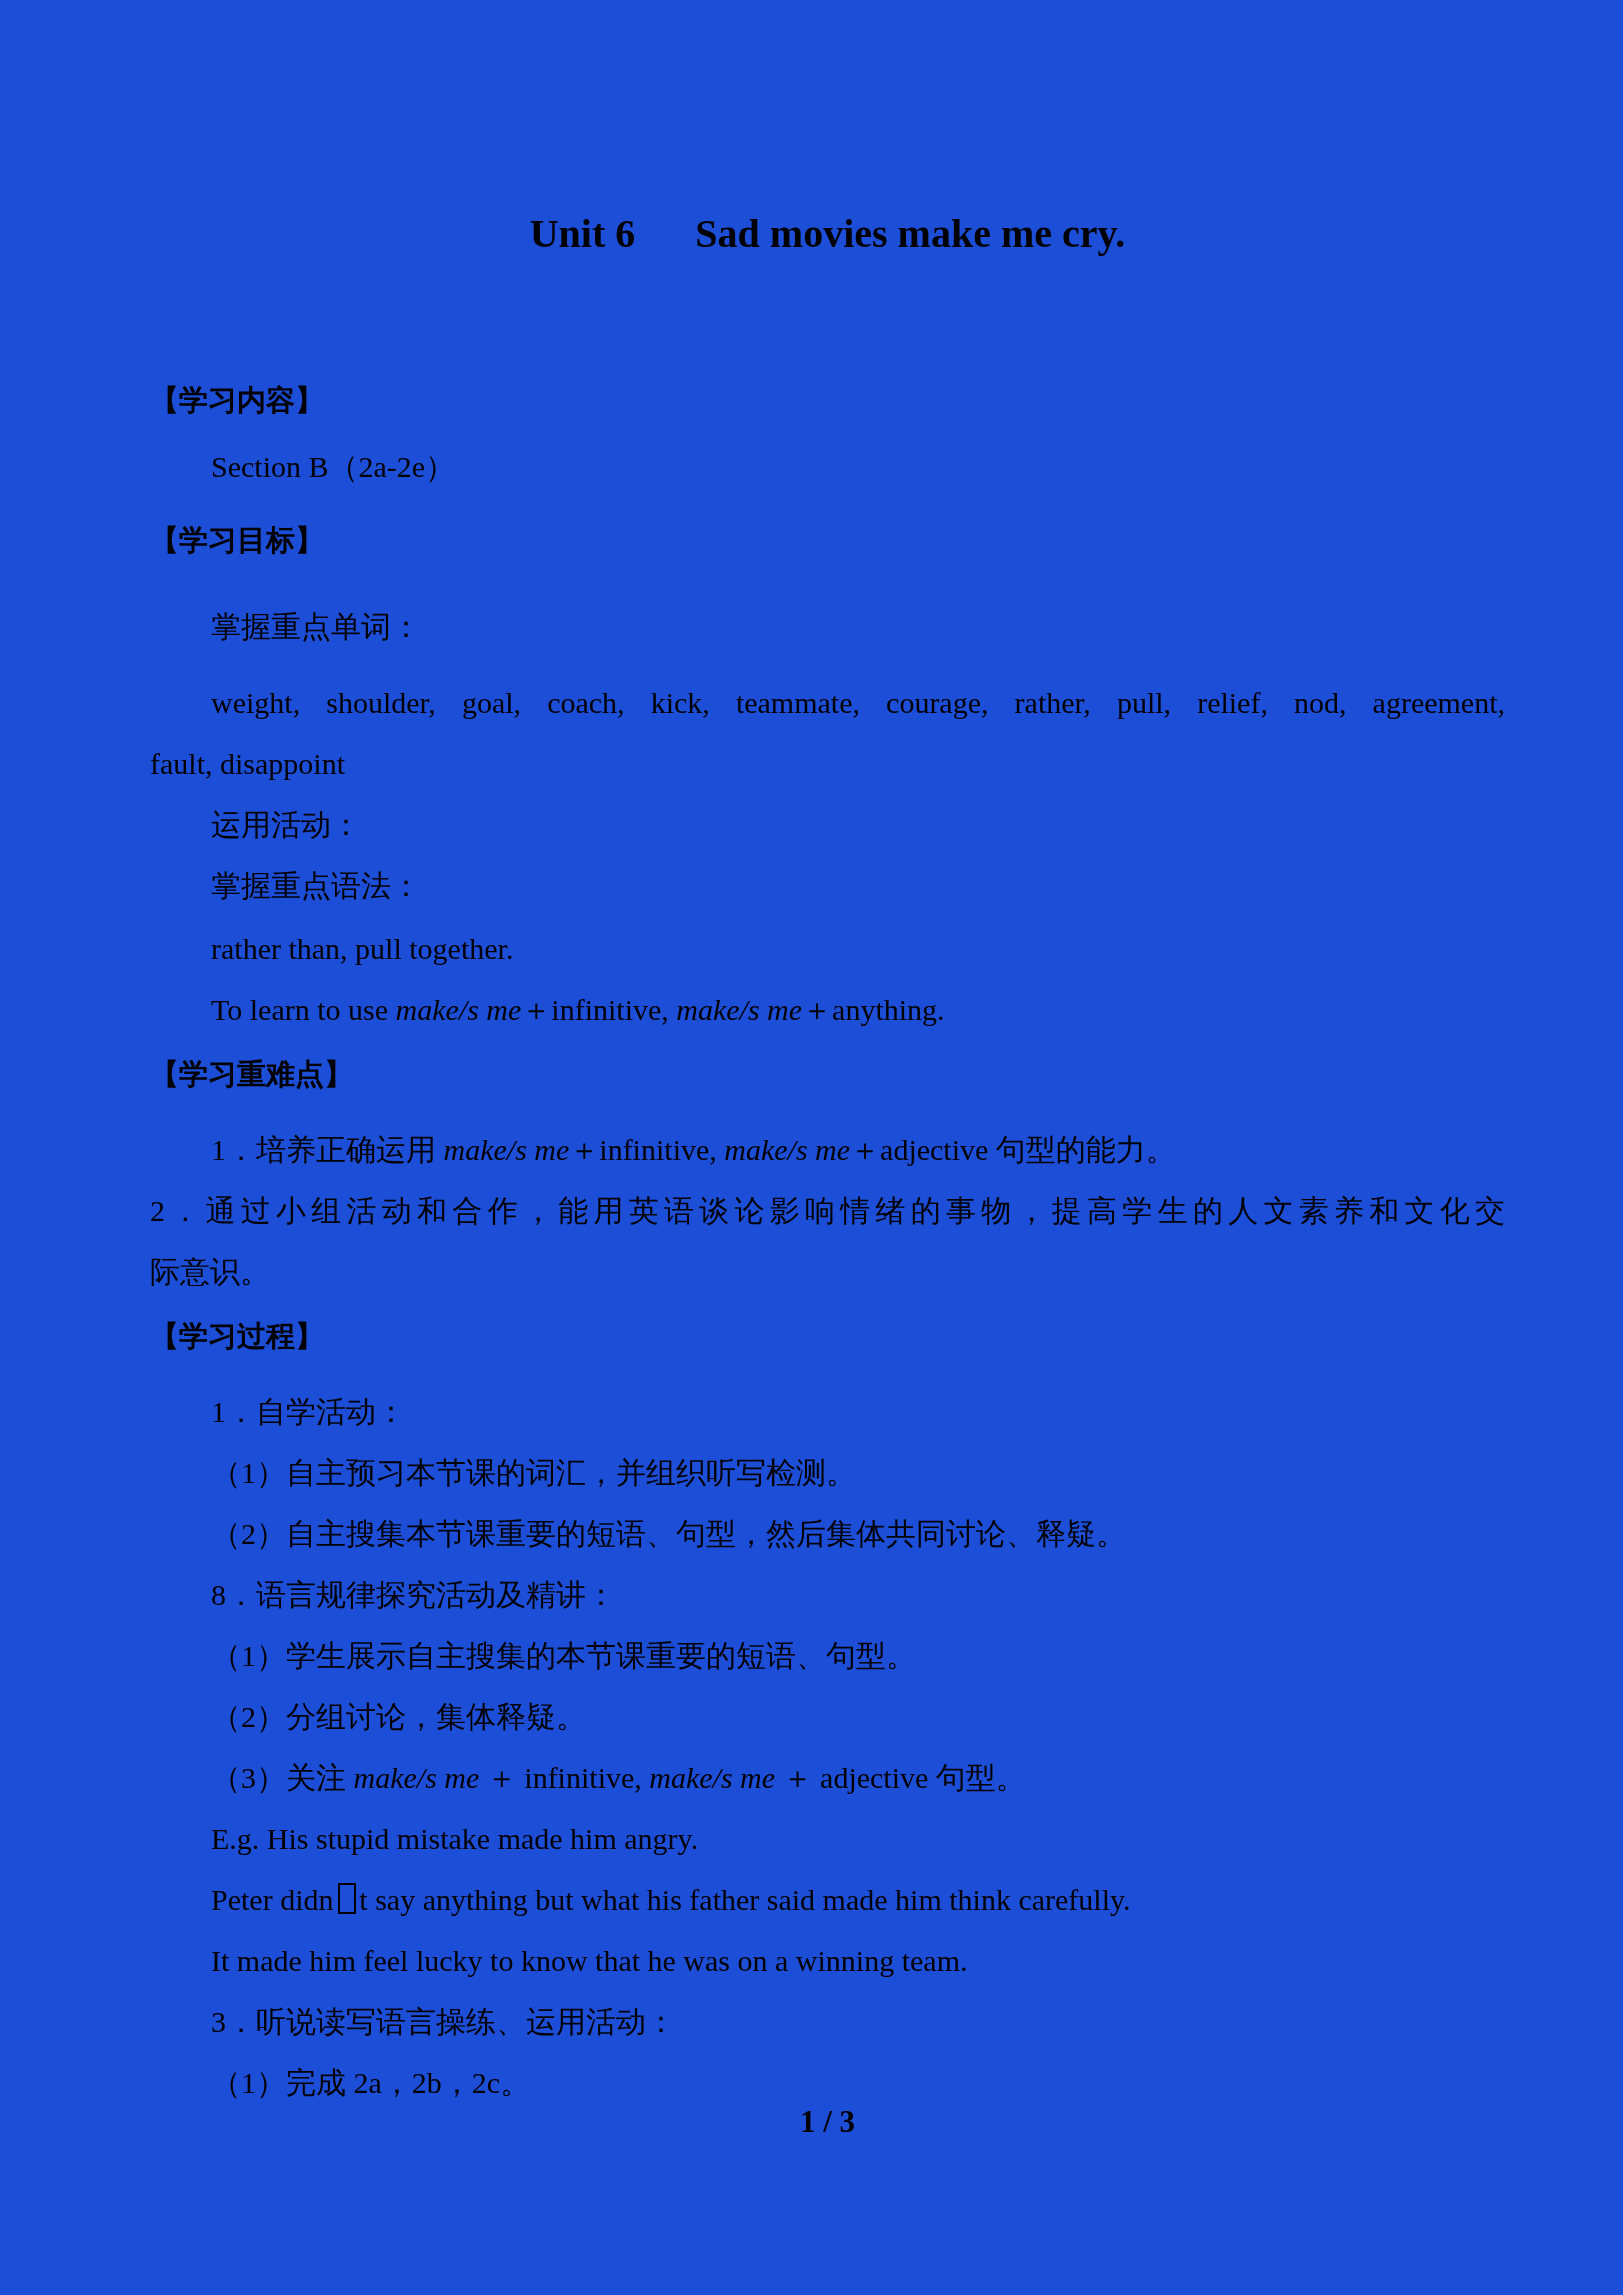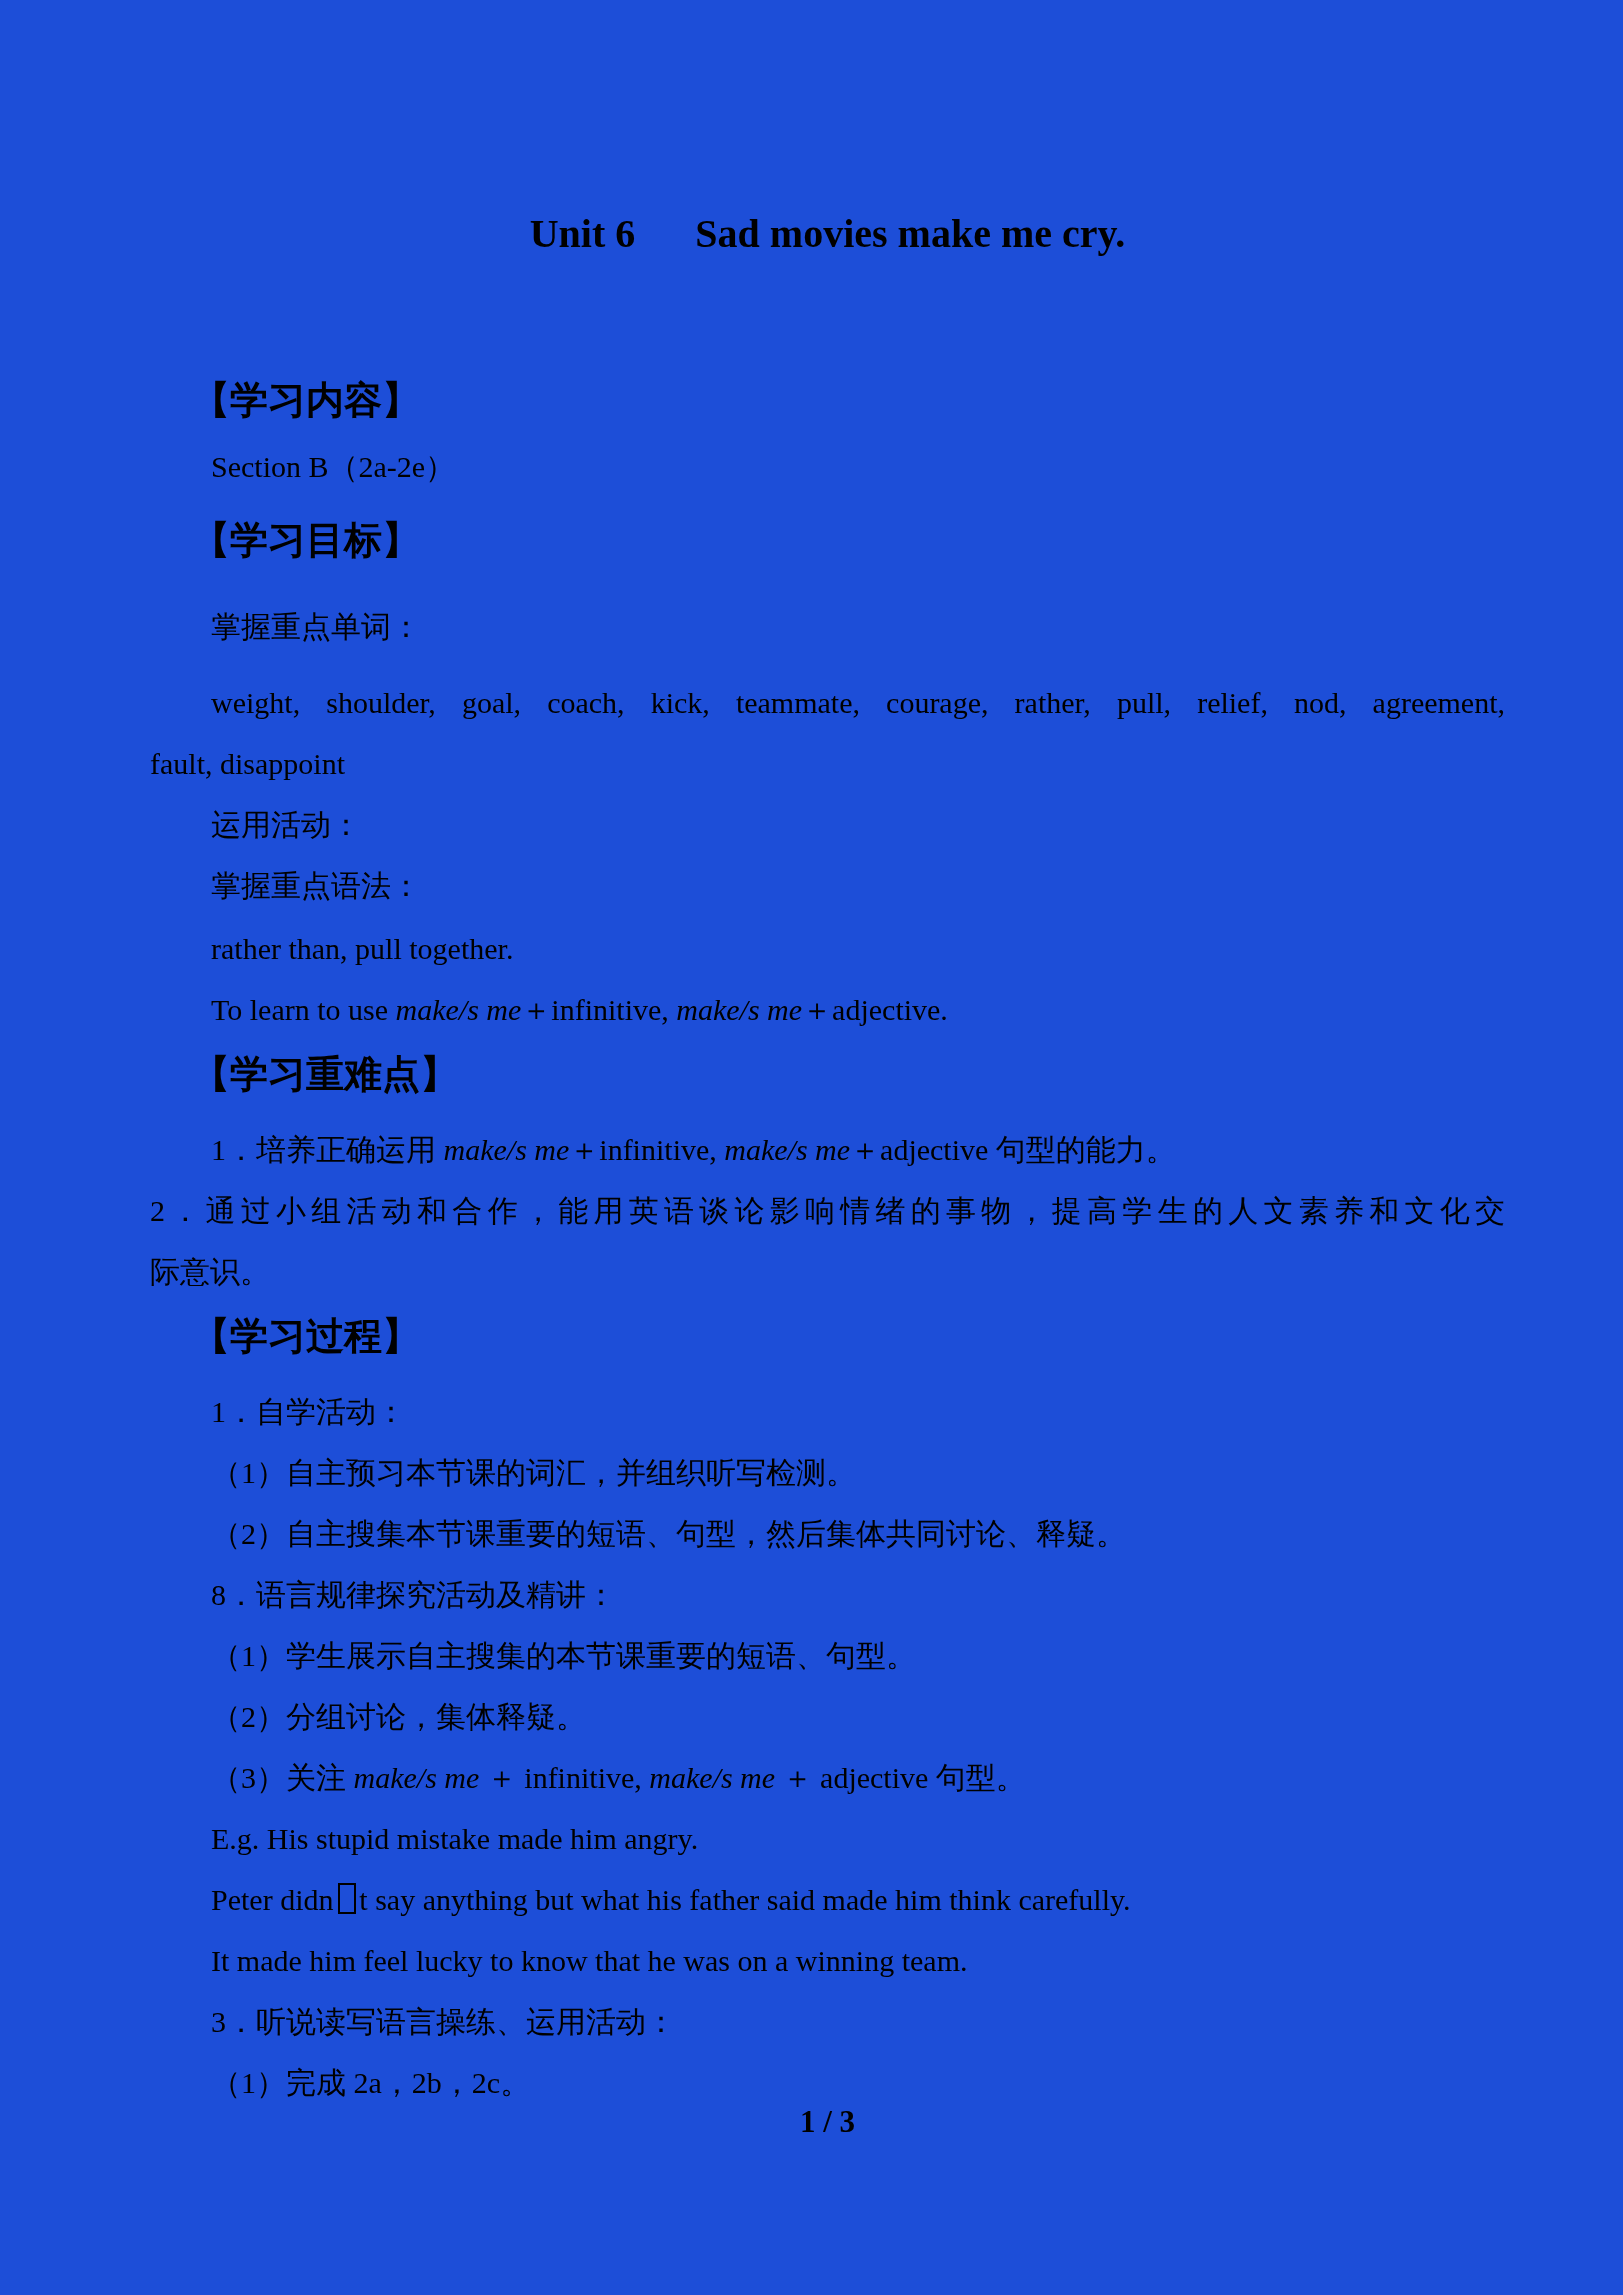--- a/index.html
+++ b/index.html
@@ -24,24 +24,23 @@
     line-height: 55px;
     font-size: 40px;
     font-weight: bold;
     text-align: center;
     white-space: nowrap;
   }
   .doc-title .title-gap { display: inline-block; width: 60px; }
   .h {
     height: 68px;
     line-height: 68px;
-    font-size: 38px;
+    font-size: 29px;
     font-weight: bold;
     white-space: nowrap;
-    margin-left: 42px;
   }
   .line {
     height: 61px;
     line-height: 61px;
     font-size: 30px;
     white-space: nowrap;
   }
   .wrapline { 
     height: 61px;
     line-height: 61px;
@@ -91,21 +90,21 @@
     <div class="h mt-title-gap">【学习内容】</div>
     <div class="line ind mt-3">Section B（2a-2e）</div>
 
     <div class="h mt-13">【学习目标】</div>
     <div class="line ind mt-33">掌握重点单词：</div>
     <div class="wrapline ind mt-22">weight, shoulder, goal, coach, kick, teammate, courage, rather, pull, relief, nod, agreement,</div>
     <div class="line">fault, disappoint</div>
     <div class="line ind">运用活动：</div>
     <div class="line ind">掌握重点语法：</div>
     <div class="line ind mt-3">rather than, pull together.</div>
-    <div class="line ind"><span>To learn to use </span><span class="it">make/s me</span><span>＋infinitive, </span><span class="it">make/s me</span><span>＋adjective.</span></div>
+    <div class="line ind"><span>To learn to use </span><span class="it">make/s me</span><span>＋infinitive, </span><span class="it">make/s me</span><span>＋anything.</span></div>
 
     <div class="h">【学习重难点】</div>
     <div class="line ind mt-15"><span>1．培养正确运用 </span><span class="it">make/s me</span><span>＋infinitive, </span><span class="it">make/s me</span><span>＋adjective 句型的能力。</span></div>
     <div class="wrapline">2．通过小组活动和合作，能用英语谈论影响情绪的事物，提高学生的人文素养和文化交</div>
     <div class="line">际意识。</div>
 
     <div class="h">【学习过程】</div>
     <div class="line ind mt-17">1．自学活动：</div>
     <div class="line ind">（1）自主预习本节课的词汇，并组织听写检测。</div>
     <div class="line ind">（2）自主搜集本节课重要的短语、句型，然后集体共同讨论、释疑。</div>

